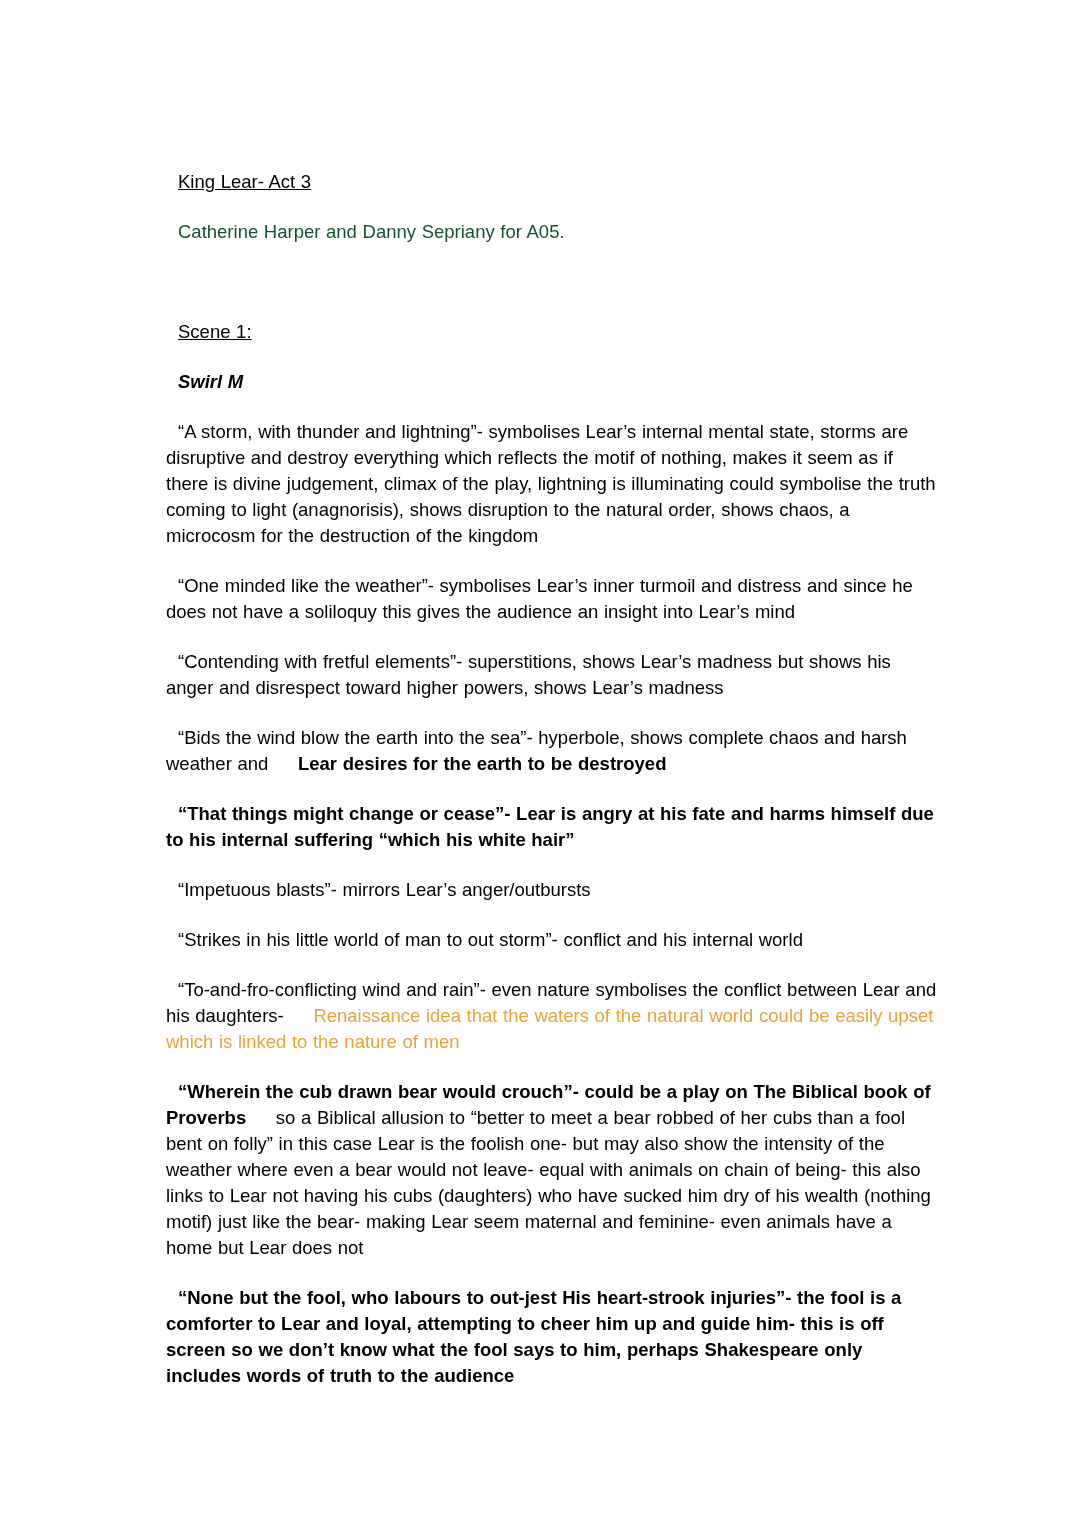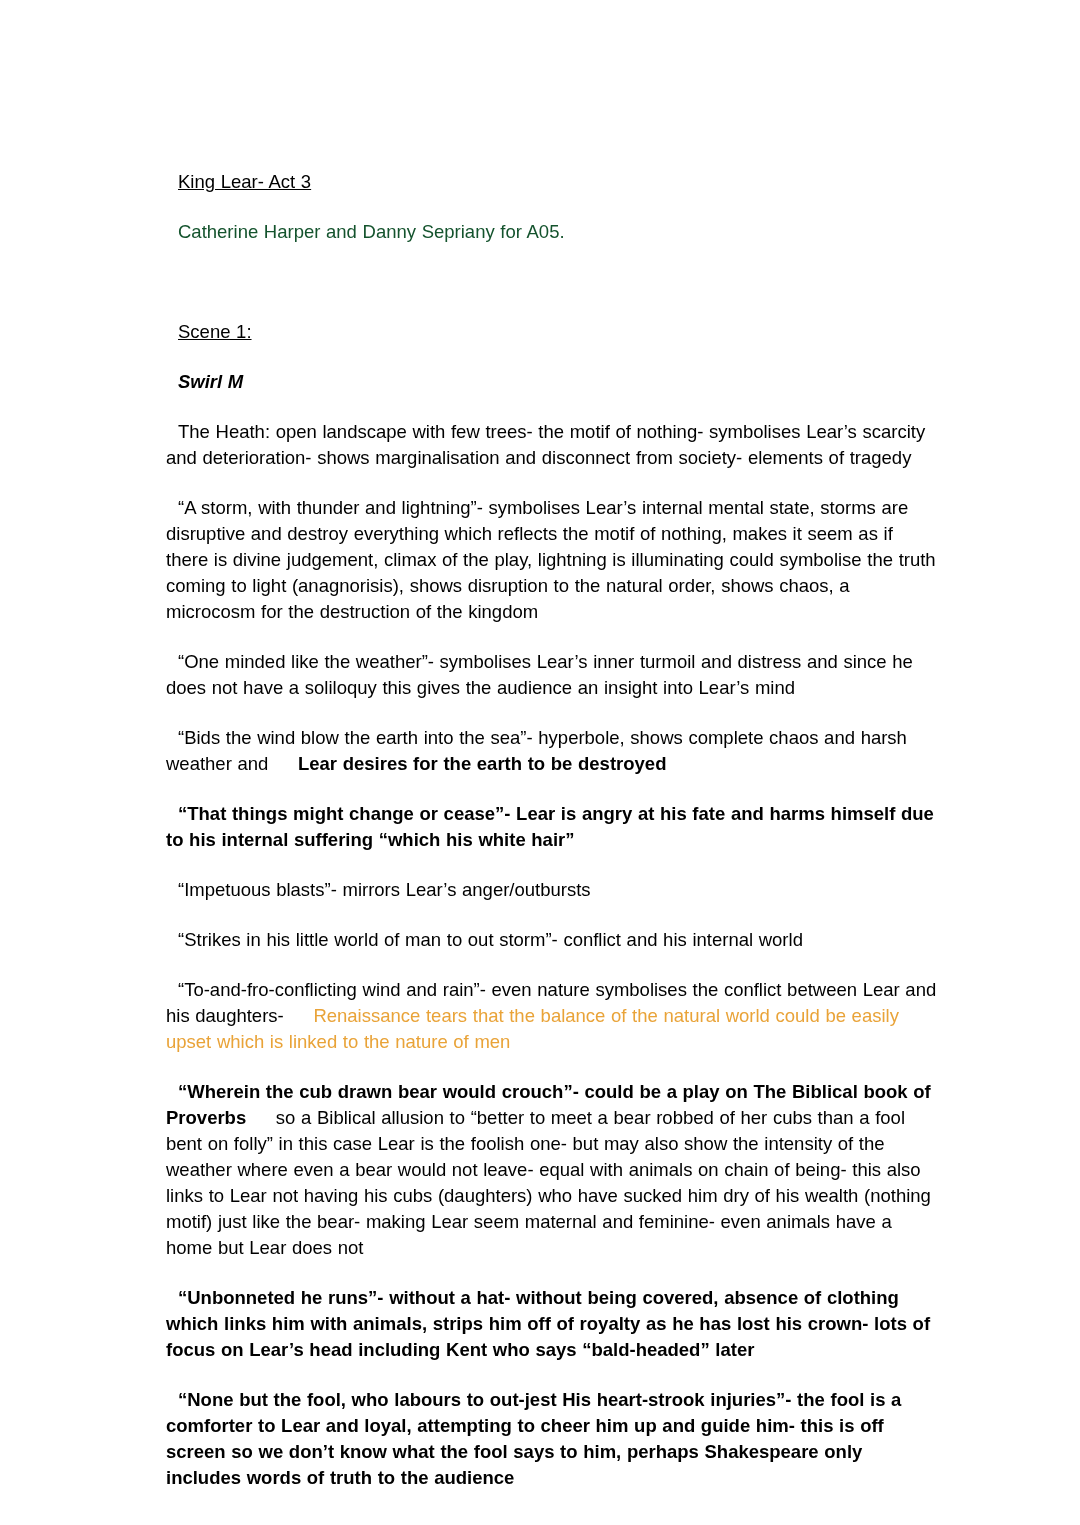--- a/index.html
+++ b/index.html
@@ -34,25 +34,24 @@
 </head>
 <body>
 
 <div class="page">
   <div class="doc-body">
       <p class="para"><span class="underline">King Lear- Act 3</span></p>
       <p class="para"><span style="color: #14532d;">Catherine Harper and Danny Sepriany for A05.</span></p>
       <p class="para blank">&nbsp;</p>
       <p class="para"><span class="underline">Scene 1:</span></p>
       <p class="para"><span class="bold italic">Swirl M</span></p>
-      <p class="para"><span>The Heath: open landscape with few trees- the motif of nothing- symbolises Lear’s scarcity and deterioration- shows marginalisation and disconnect from society- elements of tragedy</span></p>
       <p class="para"><span>“A storm, with thunder and lightning”- symbolises Lear’s internal mental state, storms are disruptive and destroy everything which reflects the motif of nothing, makes it seem as if there is divine judgement, climax of the play, lightning is illuminating could symbolise the truth coming to light (anagnorisis), shows disruption to the natural order, shows chaos, a microcosm for the destruction of the kingdom</span></p>
       <p class="para"><span>“One minded like the weather”- symbolises Lear’s inner turmoil and distress and since he does not have a soliloquy this gives the audience an insight into Lear’s mind</span></p>
+      <p class="para"><span>“Contending with fretful elements”- superstitions, shows Lear’s madness but shows his anger and disrespect toward higher powers, shows Lear’s madness</span></p>
       <p class="para"><span>“Bids the wind blow the earth into the sea”- hyperbole, shows complete chaos and harsh weather and </span><span class="bold">Lear desires for the earth to be destroyed</span></p>
       <p class="para"><span class="bold">“That things might change or cease”- Lear is angry at his fate and harms himself due to his internal suffering “which his white hair”</span></p>
       <p class="para"><span>“Impetuous blasts”- mirrors Lear’s anger/outbursts</span></p>
       <p class="para"><span>“Strikes in his little world of man to out storm”- conflict and his internal world</span></p>
-      <p class="para"><span>“To-and-fro-conflicting wind and rain”- even nature symbolises the conflict between Lear and his daughters- </span><span style="color: rgb(233, 163, 56);">Renaissance tears that the balance of the natural world could be easily upset which is linked to the nature of men</span></p>
+      <p class="para"><span>“To-and-fro-conflicting wind and rain”- even nature symbolises the conflict between Lear and his daughters- </span><span style="color: rgb(233, 163, 56);">Renaissance idea that the waters of the natural world could be easily upset which is linked to the nature of men</span></p>
       <p class="para"><span class="bold">“Wherein the cub drawn bear would crouch”- could be a play on The Biblical book of Proverbs</span><span> so a Biblical allusion to “better to meet a bear robbed of her cubs than a fool bent on folly” in this case Lear is the foolish one- but may also show the intensity of the weather where even a bear would not leave- equal with animals on chain of being- this also links to Lear not having his cubs (daughters) who have sucked him dry of his wealth (nothing motif) just like the bear- making Lear seem maternal and feminine- even animals have a home but Lear does not</span></p>
-      <p class="para"><span class="bold">“Unbonneted he runs”- without a hat- without being covered, absence of clothing which links him with animals, strips him off of royalty as he has lost his crown- lots of focus on Lear’s head including Kent who says “bald-headed” later</span></p>
       <p class="para"><span class="bold">“None but the fool, who labours to out-jest His heart-strook injuries”- the fool is a comforter to Lear and loyal, attempting to cheer him up and guide him- this is off screen so we don’t know what the fool says to him, perhaps Shakespeare only includes words of truth to the audience</span></p>
     </div>
 </div>
 
 </body></html>

